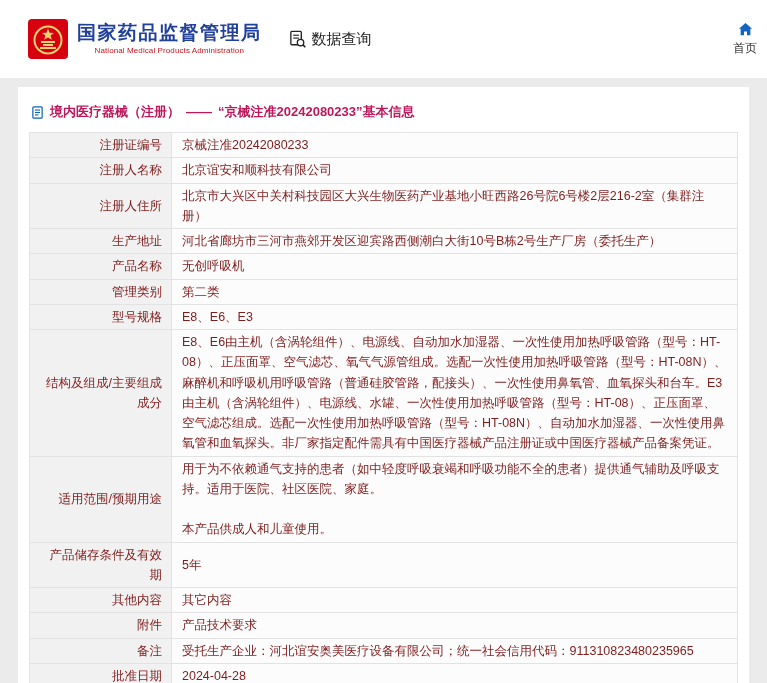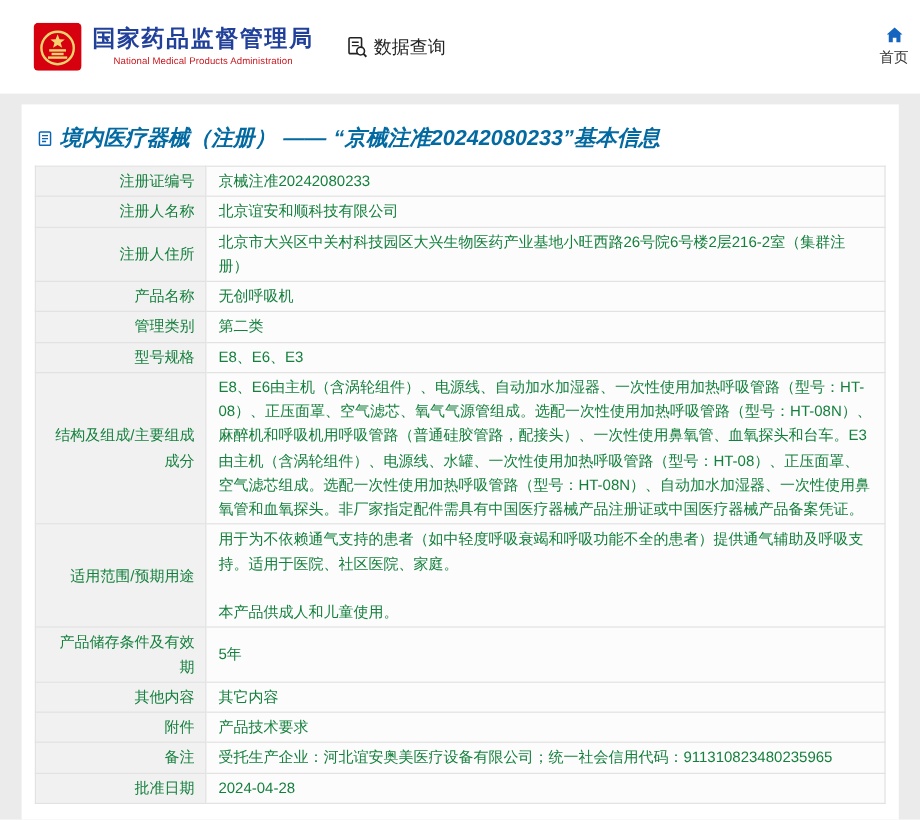--- a/index.html
+++ b/index.html
@@ -24,28 +24,28 @@
   .title-en { font-size:8px; color:#c8161e; margin-top:3px; letter-spacing:0.1px; white-space:nowrap;text-align:center; }
   .query { display:flex; align-items:flex-start; margin-left:26px; gap:5px; cursor:pointer; }
   .query-label { font-size:15px; color:#222; white-space:nowrap; }
   .spacer { flex:1; }
   .nav-item { display:flex; flex-direction:column; align-items:center; gap:3px; margin-left:36px; cursor:pointer; }
   .nav-label { font-size:12px; color:#333; white-space:nowrap; }
   
   .content { padding:9px 18px 0; }
   .panel { background:#ffffff; min-height:610px; padding:9px 11px 18px; }
   .breadcrumb { display:flex; align-items:center; gap:6px; padding:7px 2px 11px; }
-  .breadcrumb-text { color:#0369a1; font-size:18px; font-weight:bold;font-style:italic; }
+  .breadcrumb-text { color:#be185d; font-size:13px; font-weight:bold; }
   .breadcrumb-text .sep { margin:0 6px; }
   
   table.info { width:100%; border-collapse:collapse; }
   .info td {
     border:1px solid #e2e2e2;
     font-size:12.5px;
-    color:#15803d;
+    color:#7f1d1d;
     vertical-align:middle;
     line-height:1.62;
   }
   .label-cell {
     width:142px;
     background:#f1f1f1;
     text-align:right;
     padding:2px 9px;
   }
   .value-cell {
@@ -110,20 +110,24 @@
   </tr>
           <tr>
     <td class="label-cell"><span>注册人名称</span></td>
     <td class="value-cell"><span class="value-text">北京谊安和顺科技有限公司</span></td>
   </tr>
           <tr>
     <td class="label-cell"><span>注册人住所</span></td>
     <td class="value-cell"><span class="value-text">北京市大兴区中关村科技园区大兴生物医药产业基地小旺西路26号院6号楼2层216-2室（集群注册）</span></td>
   </tr>
           <tr>
+    <td class="label-cell"><span>生产地址</span></td>
+    <td class="value-cell"><span class="value-text">河北省廊坊市三河市燕郊开发区迎宾路西侧潮白大街10号B栋2号生产厂房（委托生产）</span></td>
+  </tr>
+          <tr>
     <td class="label-cell"><span>产品名称</span></td>
     <td class="value-cell"><span class="value-text">无创呼吸机</span></td>
   </tr>
           <tr>
     <td class="label-cell"><span>管理类别</span></td>
     <td class="value-cell"><span class="value-text">第二类</span></td>
   </tr>
           <tr>
     <td class="label-cell"><span>型号规格</span></td>
     <td class="value-cell"><span class="value-text">E8、E6、E3</span></td>

